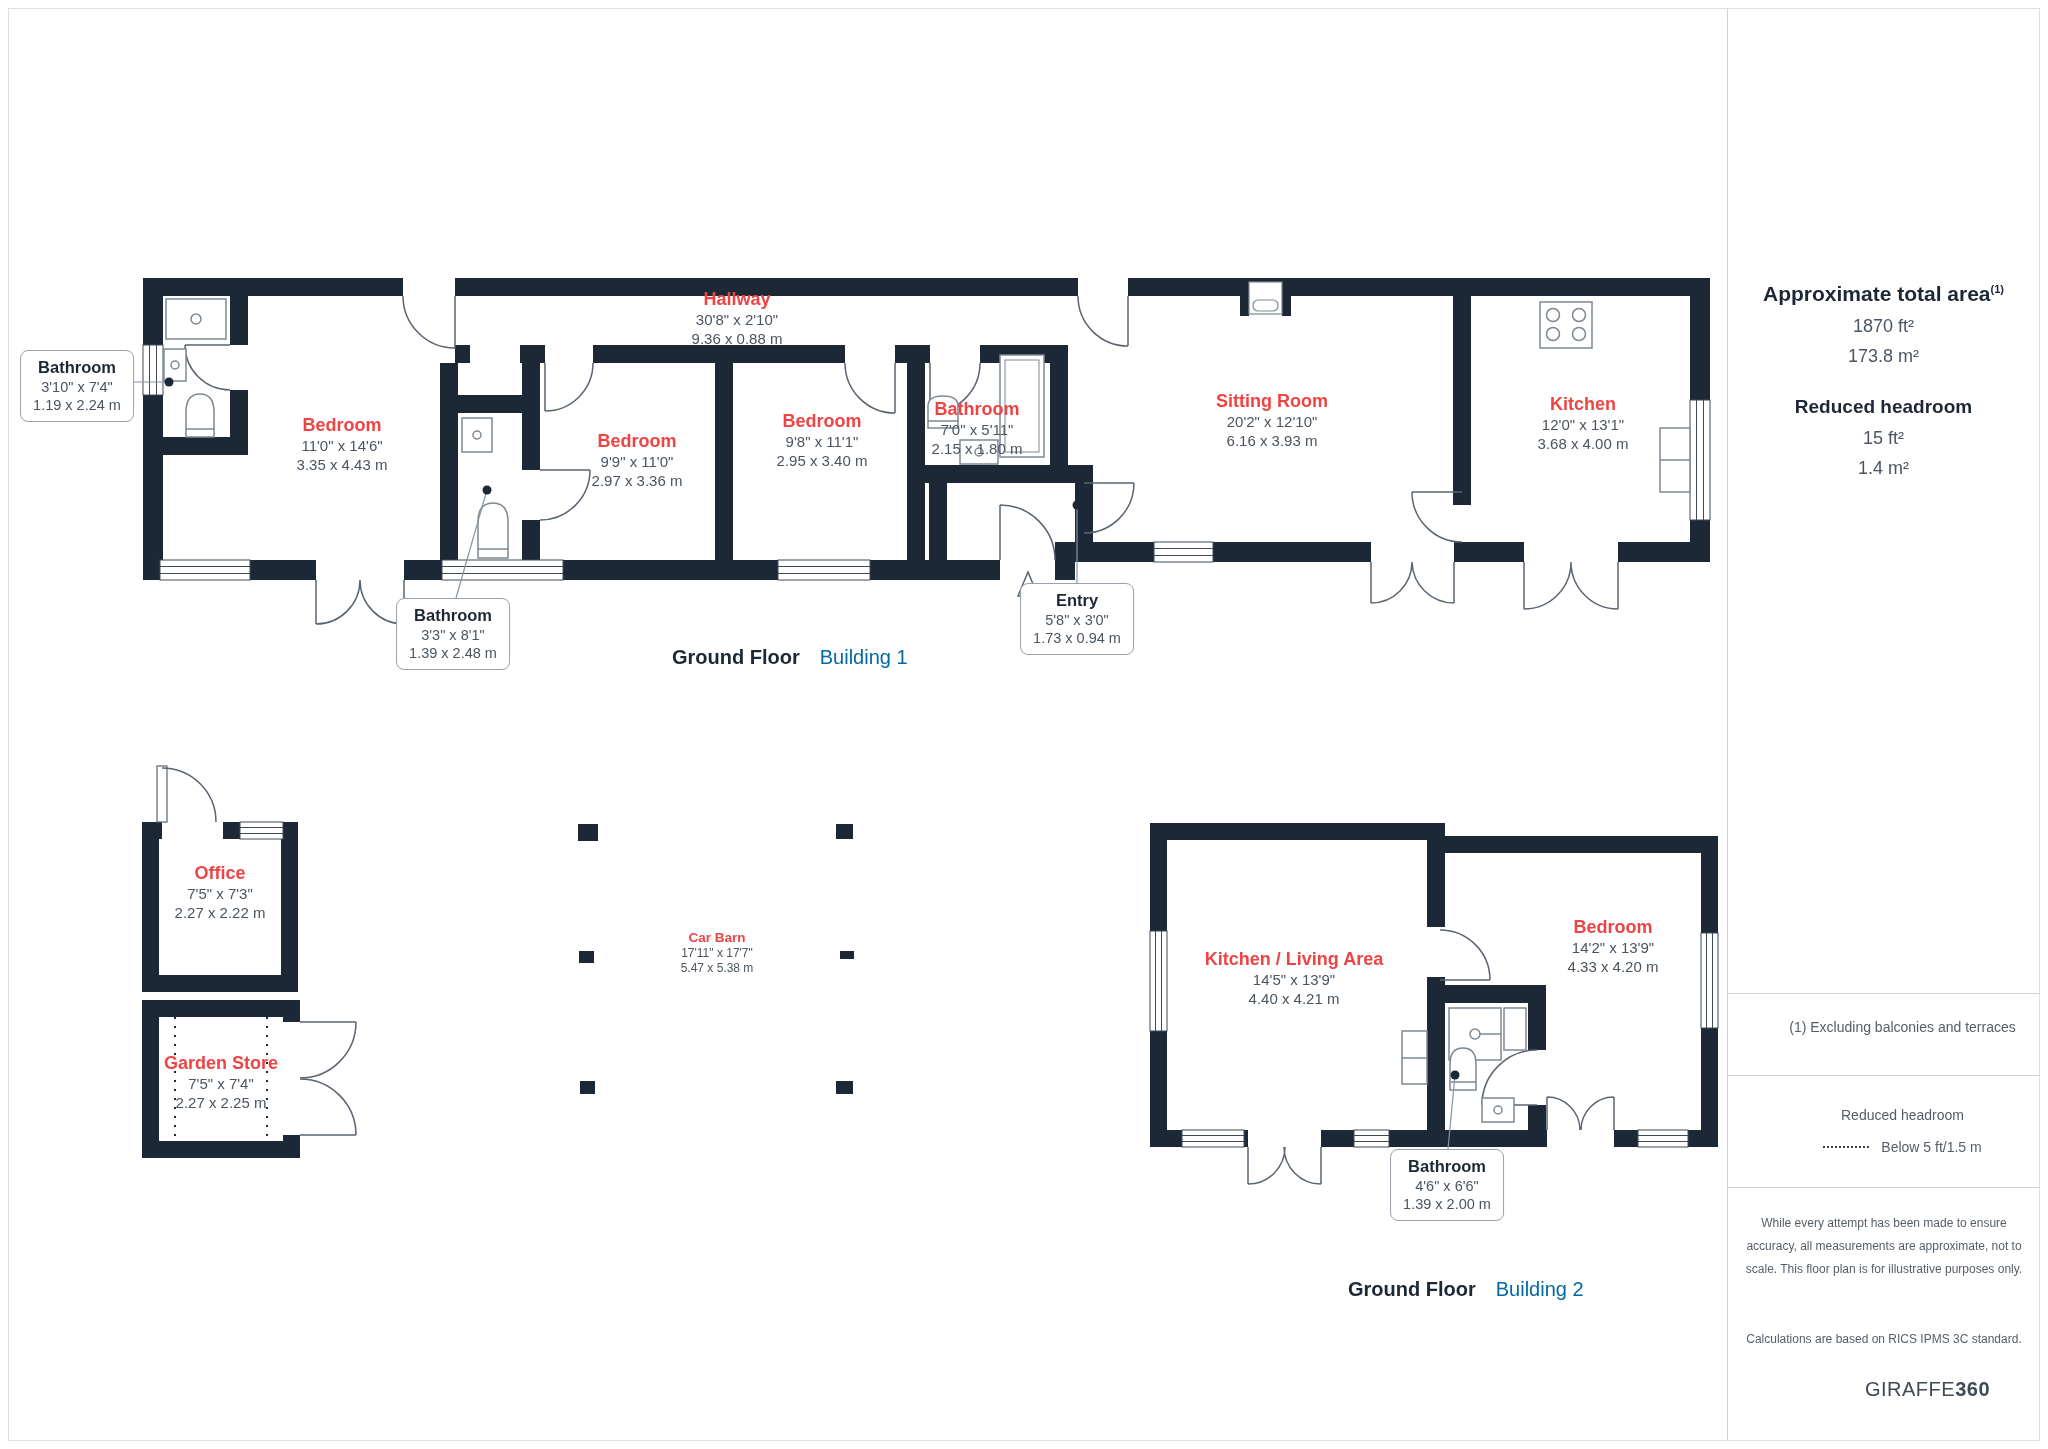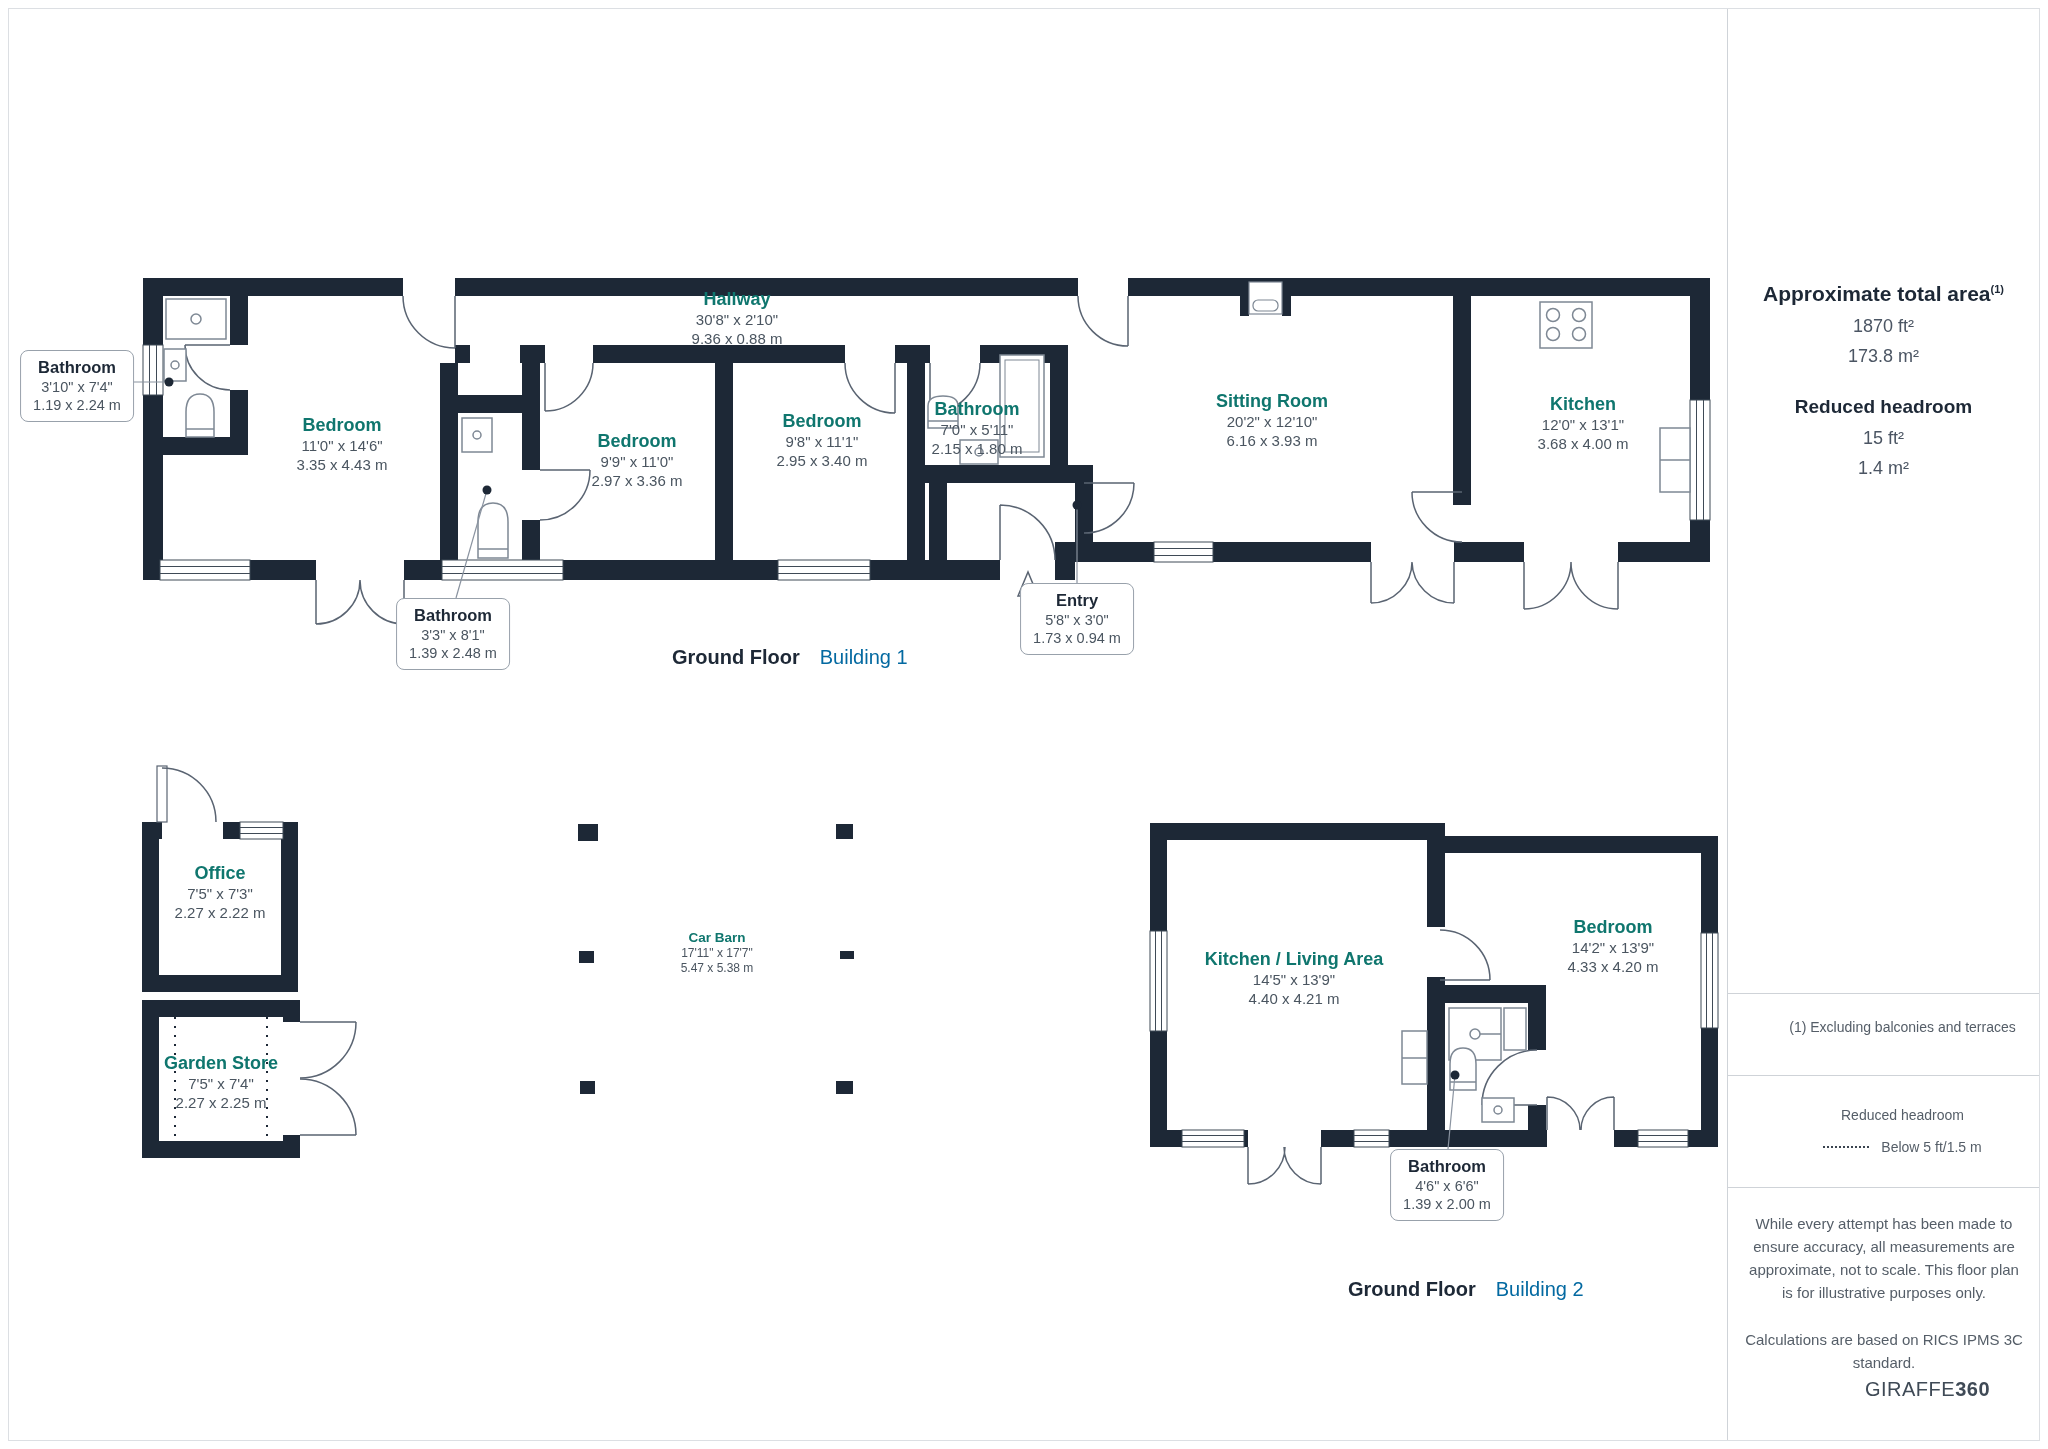--- a/index.html
+++ b/index.html
@@ -3,21 +3,21 @@
 <meta charset="utf-8">
 <style>
   html,body{margin:0;padding:0;background:#fff;}
   #stage{position:relative;width:2048px;height:1449px;background:#ffffff;overflow:hidden;
          font-family:"Liberation Sans",sans-serif;}
   .frame{position:absolute;left:8px;top:8px;right:8px;bottom:8px;border:1px solid #dcdfe3;z-index:0;}
   #plan-svg{position:absolute;left:0;top:0;z-index:1;}
 
   
   .room-label{position:absolute;transform:translateX(-50%);text-align:center;white-space:nowrap;z-index:2;}
-  .room-label .nm{display:block;font-weight:700;font-size:18px;line-height:22px;color:#0f766e;}
+  .room-label .nm{display:block;font-weight:700;font-size:18px;line-height:22px;color:#ef4444;}
   .room-label .dim{display:block;font-weight:400;font-size:15px;line-height:19px;color:#4a5560;}
   .room-label.sm .nm{font-size:13.5px;line-height:16px;}
   .room-label.sm .dim{font-size:12px;line-height:15px;}
 
   
   .callout{position:absolute;transform:translateX(-50%);background:#fff;border:1px solid #98a1ab;
            border-radius:8px;padding:6px 12px 7px;text-align:center;white-space:nowrap;z-index:3;}
   .callout .nm{display:block;font-weight:700;font-size:16.5px;line-height:21px;color:#1d2836;}
   .callout .dim{display:block;font-weight:400;font-size:14.5px;line-height:18px;color:#4a5560;}
 
@@ -26,21 +26,21 @@
   .caption .bold{font-weight:700;color:#1d2836;}
   .caption .light{font-weight:400;color:#0369a1;margin-left:20px;}
 
   
   .sb{position:absolute;left:1727px;width:313px;text-align:center;z-index:2;}
   .sb-title{font-weight:700;font-size:21px;color:#1d2836;text-align:center;}
   .sb-title sup{font-size:11px;}
   .sb-val{font-size:18px;color:#4b5563;}
   .sb-sub{font-weight:700;font-size:19px;color:#1d2836;}
   .sb-small{font-size:14px;color:#555e68;padding-left:19px;}
-  .sb-par{font-size:15px;line-height:23px;color:#555e68;left:1745px;width:278px;}
+  .sb-par{font-size:12px;line-height:23px;color:#555e68;left:1745px;width:278px;}
   .hline{position:absolute;left:1728px;width:311px;height:1px;background:#cfd3d8;z-index:2;}
   .vline{position:absolute;left:1727px;top:9px;bottom:9px;width:1px;background:#cfd3d8;z-index:2;}
   .legend-row{display:flex;align-items:center;justify-content:center;gap:12px;}
   .legend-dash{display:inline-block;width:46px;height:0;border-top:2px dotted #3a444f;}
   .brand{font-size:20px;color:#3f4a56;letter-spacing:.5px;padding-left:44px;}
   .brand .b1{font-weight:500;}
   .brand .b2{font-weight:800;}
 </style>
 </head>
 <body>

